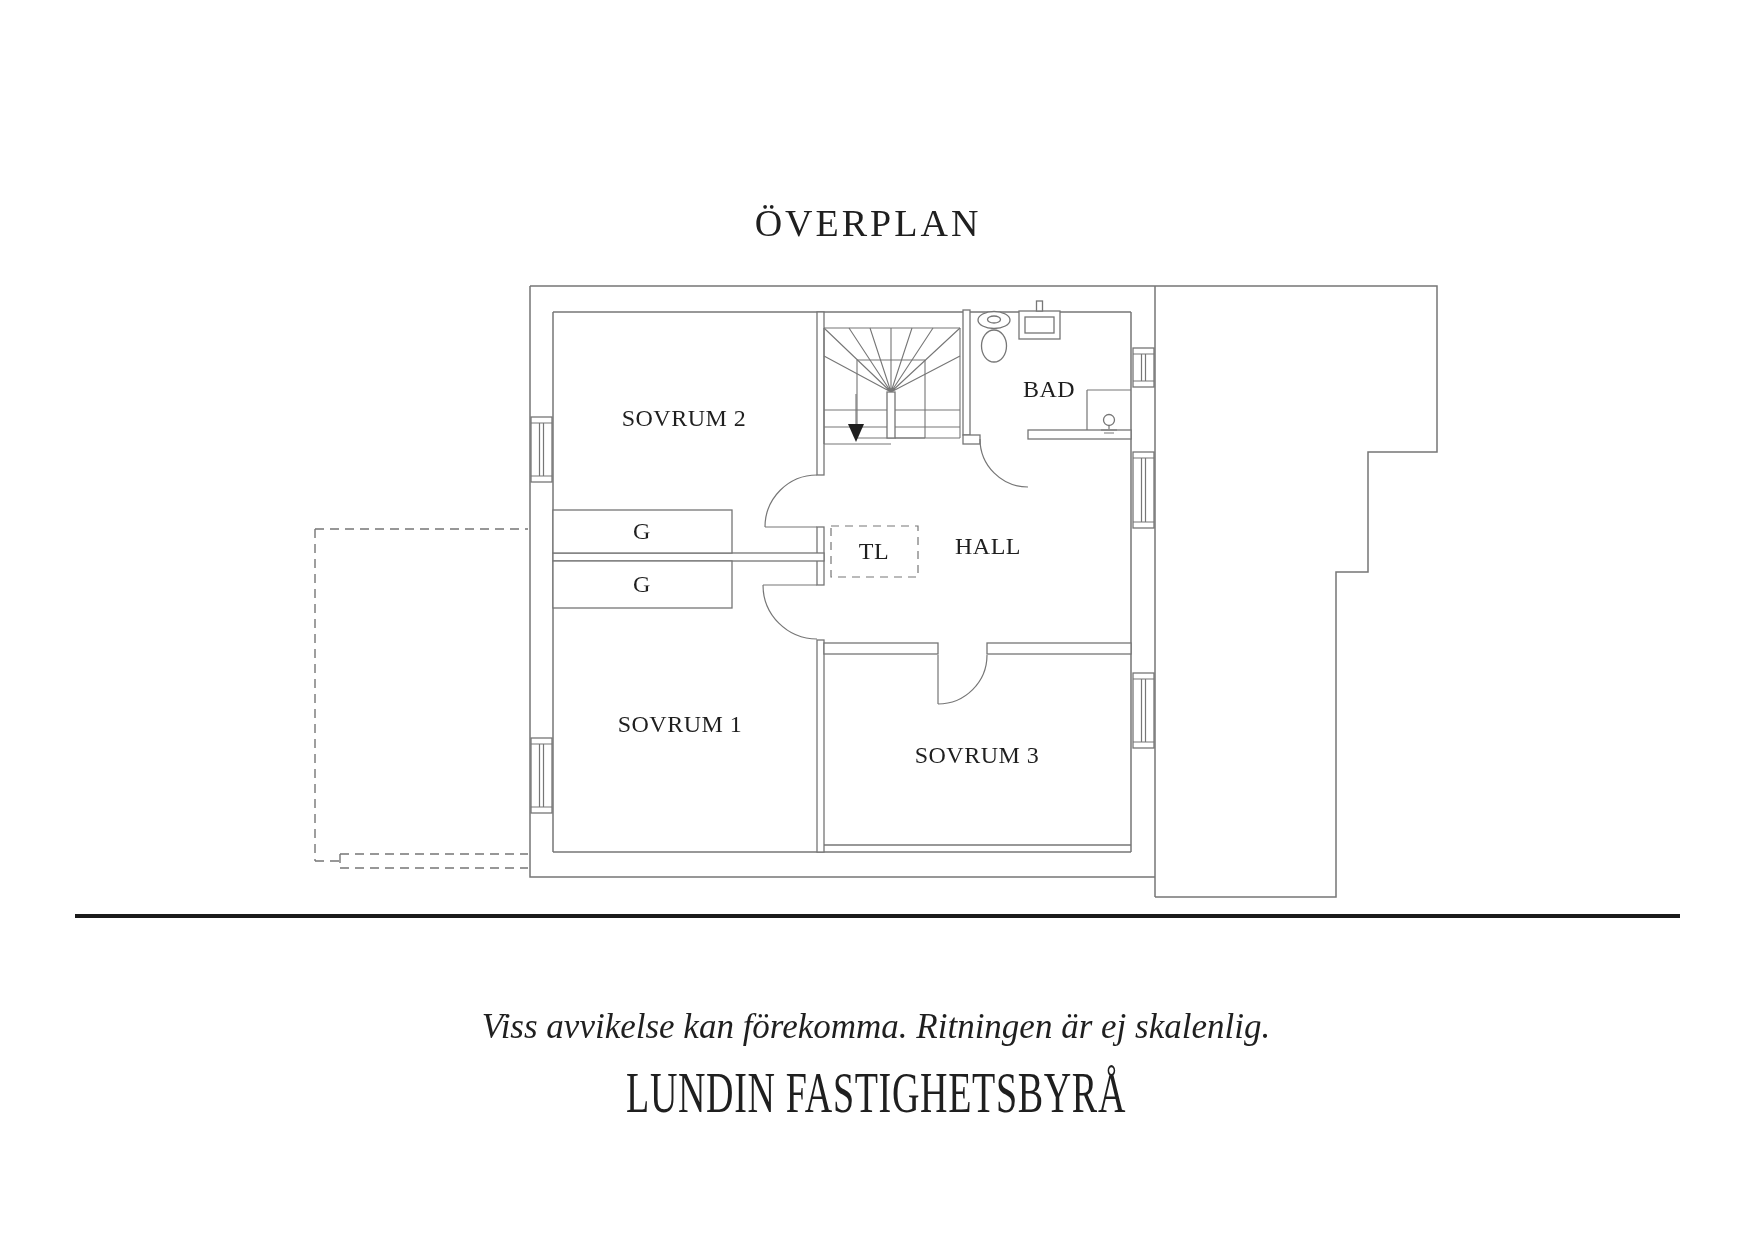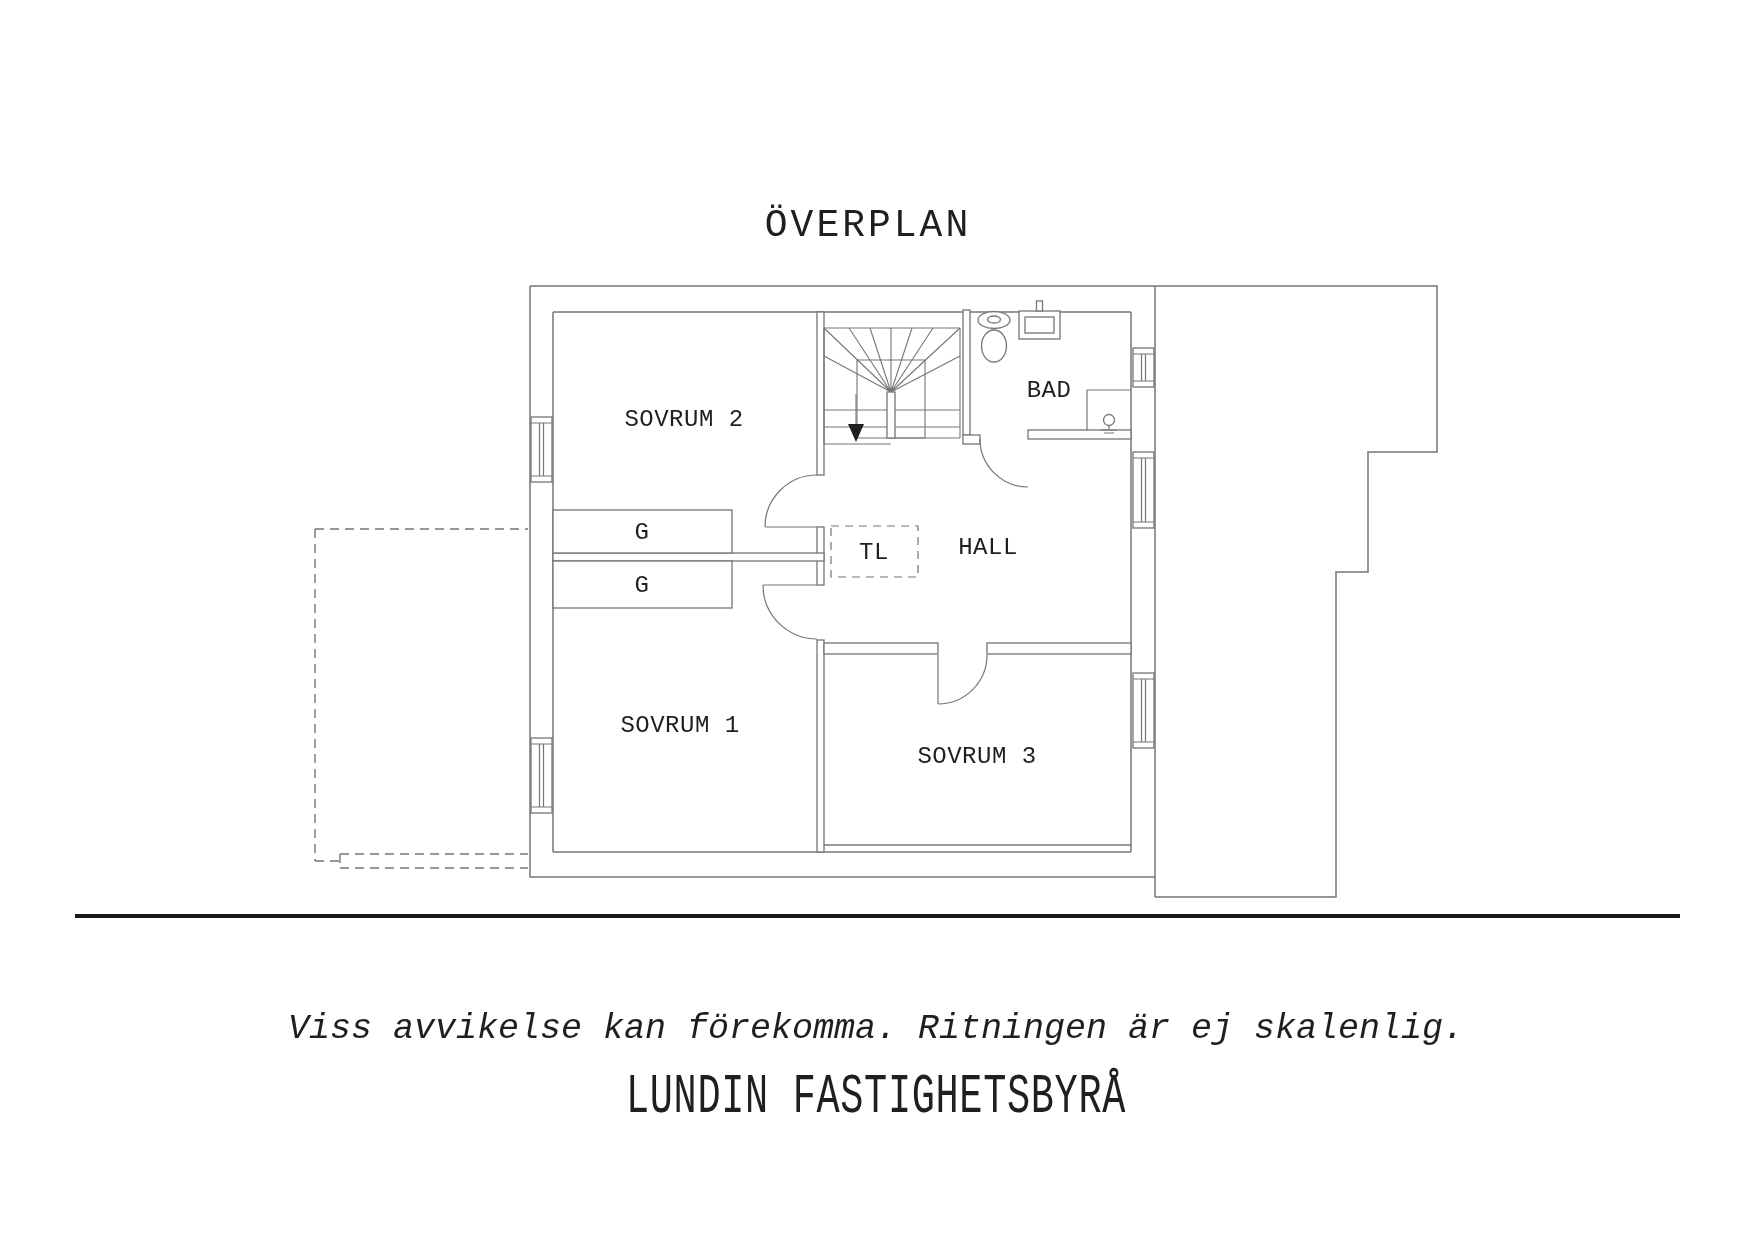--- a/index.html
+++ b/index.html
@@ -9,21 +9,20 @@
     height: 1240px;
     background: var(--background, #ffffff);
     overflow: hidden;
     font-family: "Liberation Serif", "DejaVu Serif", serif;
   }
   .canvas {
     position: relative;
     width: 1754px;
     height: 1240px;
     background: var(--background, #ffffff);
-    font-family: Liberation Mono, monospace;
   }
   svg { display: block; }
 
   .wall-line   { stroke: var(--wall, #767676); stroke-width: 1.5; fill: none; }
   .wall-band   { stroke: var(--wall, #767676); stroke-width: 1.3; fill: #ffffff; }
   .thin-line   { stroke: var(--wall, #767676); stroke-width: 1.2; fill: none; }
   .stair-line  { stroke: var(--wall, #767676); stroke-width: 1.1; fill: none; }
   .dash-line   { stroke: var(--wall, #8a8a8a); stroke-width: 1.4; fill: none; stroke-dasharray: 9 6; }
   .fixture     { stroke: var(--wall, #767676); stroke-width: 1.3; fill: #ffffff; }
 

